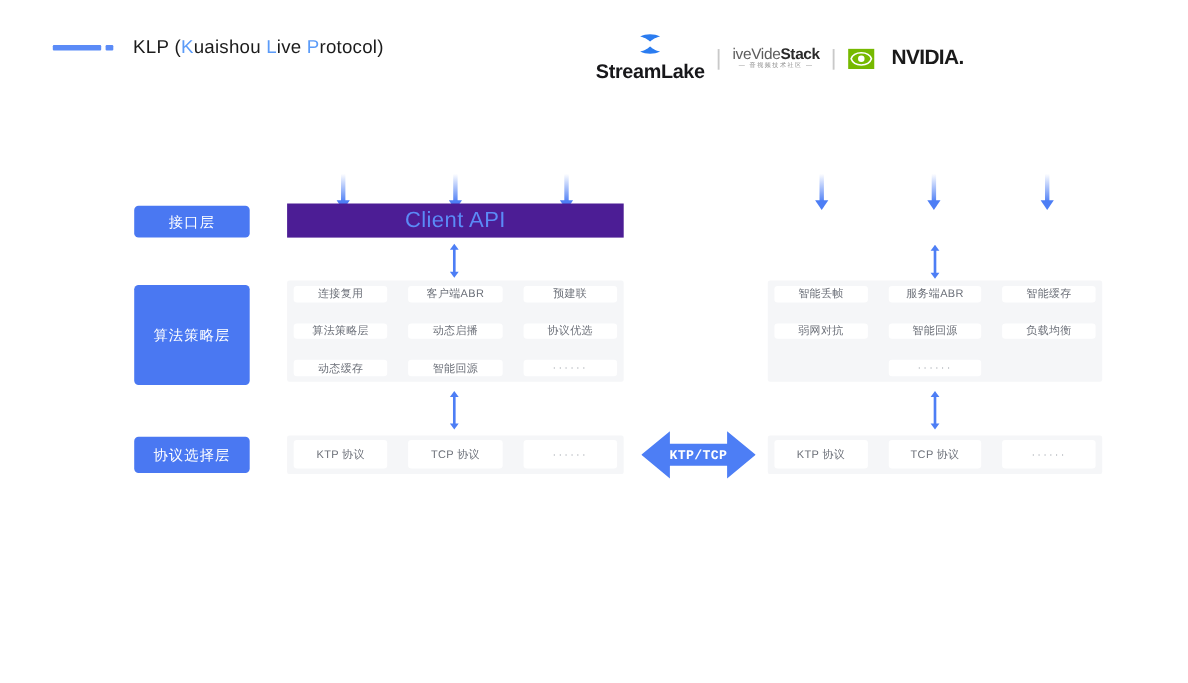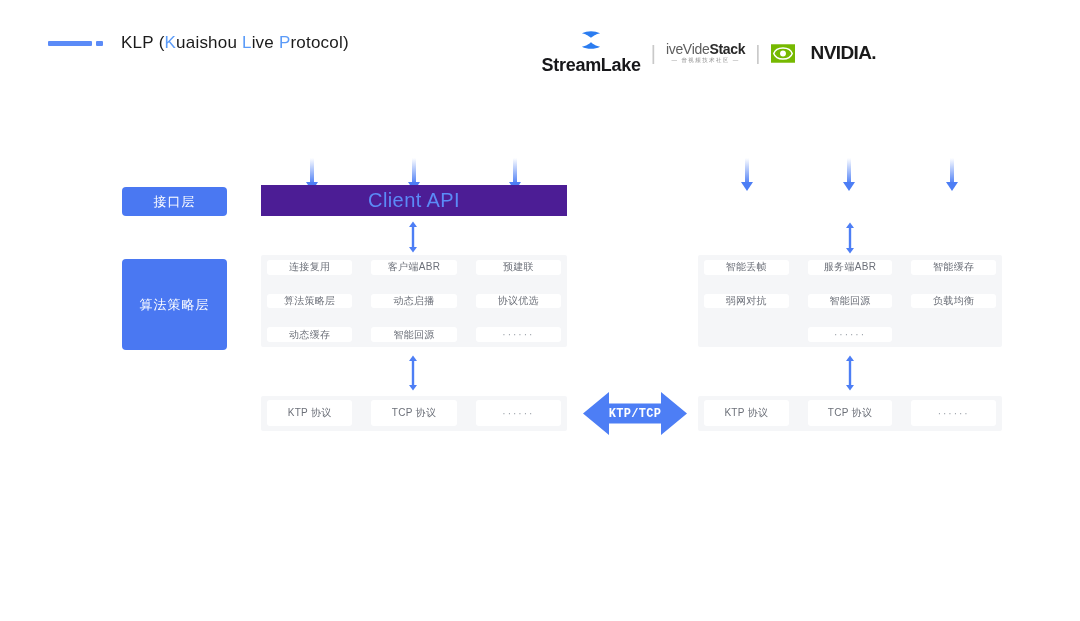--- a/index.html
+++ b/index.html
@@ -255,20 +255,21 @@
       <span class="nv-text">NVIDIA.</span>
     </span>
 
   </div>
 </div>
 
 <div class="diagram">
 
   <div class="layer-label" id="lbl-interface">接口层</div>
   <div class="layer-label" id="lbl-algo">算法策略层</div>
+  <div class="layer-label" id="lbl-protocol">协议选择层</div>
 
   <svg class="feed-arrow" style="left:275px; top:158px; width:30px; height:34px;" viewBox="0 0 30 34">
     <defs>
         <linearGradient id="fadeC1" x1="0" y1="0" x2="0" y2="1">
       <stop offset="0%" stop-color="#4d7ef5" stop-opacity="0"></stop>
       <stop offset="100%" stop-color="#4d7ef5" stop-opacity="1"></stop>
         </linearGradient>
       </defs>
     <rect x="13" y="0" width="4" height="26" fill="url(#fadeC1)"></rect>
     <path d="M15 33 L9 24 L21 24 Z" fill="#4d7ef5"></path>

